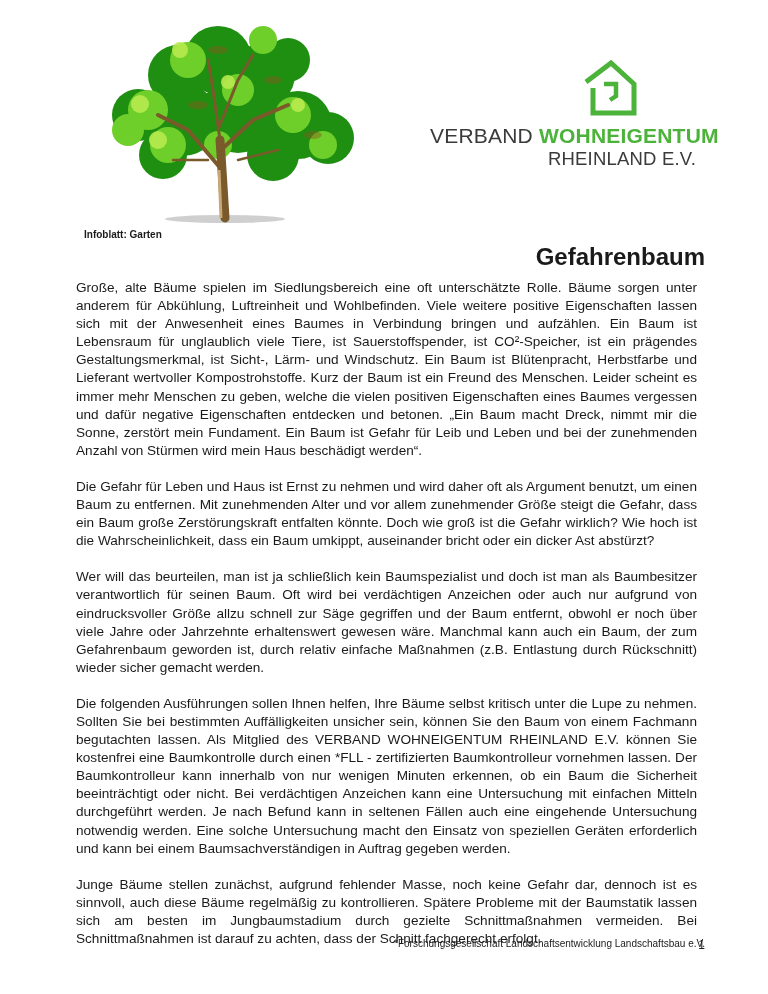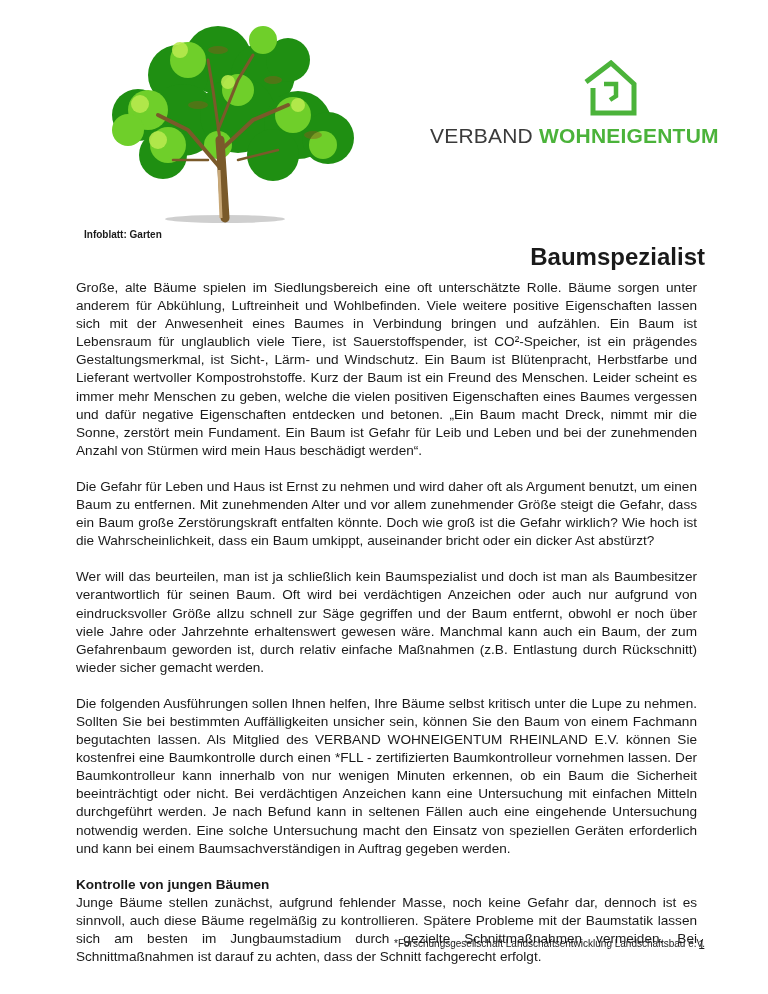--- a/index.html
+++ b/index.html
@@ -81,28 +81,28 @@
 <div class="logo">
   <div class="logo-house">
     <svg width="58" height="56" viewBox="0 0 58 56" xmlns="http://www.w3.org/2000/svg">
       <path d="M4 22 L29 3 L52 24 L52 53 L11 53 L11 28" stroke="#4bb33a" stroke-width="5" fill="none" stroke-linejoin="miter"></path>
       <path d="M22 24 L34 24 L34 36 L28 40" stroke="#4bb33a" stroke-width="4.5" fill="none"></path>
     </svg>
   </div>
   <div class="logo-line1">
     <span>VERBAND </span><span class="green">WOHNEIGENTUM</span>
   </div>
+  <div class="logo-line2">RHEINLAND E.V.</div>
 </div>
 
 <div class="infoblatt">Infoblatt: Garten</div>
-<div class="title">Baumspezialist</div>
+<div class="title">Gefahrenbaum</div>
 
 <div class="content">
   <p>Große, alte Bäume spielen im Siedlungsbereich eine oft unterschätzte Rolle. Bäume sorgen unter anderem für Abkühlung, Luftreinheit und Wohlbefinden. Viele weitere positive Eigen­schaften lassen sich mit der Anwesenheit eines Baumes in Verbindung bringen und aufzäh­len. Ein Baum ist Lebensraum für unglaublich viele Tiere, ist Sauerstoffspender, ist CO²-Speicher, ist ein prägendes Gestaltungsmerkmal, ist Sicht-, Lärm- und Windschutz. Ein Baum ist Blütenpracht, Herbstfarbe und Lieferant wertvoller Kompostrohstoffe. Kurz der Baum ist ein Freund des Menschen. Leider scheint es immer mehr Menschen zu geben, welche die vielen positiven Eigenschaften eines Baumes vergessen und dafür negative Ei­genschaften entdecken und betonen. „Ein Baum macht Dreck, nimmt mir die Sonne, zerstört mein Fundament. Ein Baum ist Gefahr für Leib und Leben und bei der zunehmenden Anzahl von Stürmen wird mein Haus beschädigt werden“.</p>
   <p>Die Gefahr für Leben und Haus ist Ernst zu nehmen und wird daher oft als Argument be­nutzt, um einen Baum zu entfernen. Mit zunehmenden Alter und vor allem zunehmender Größe steigt die Gefahr, dass ein Baum große Zerstörungskraft entfalten könnte. Doch wie groß ist die Gefahr wirklich? Wie hoch ist die Wahrscheinlichkeit, dass ein Baum umkippt, auseinander bricht oder ein dicker Ast abstürzt?</p>
   <p>Wer will das beurteilen, man ist ja schließlich kein Baumspezialist und doch ist man als Baumbesitzer verantwortlich für seinen Baum. Oft wird bei verdächtigen Anzeichen oder auch nur aufgrund von eindrucksvoller Größe allzu schnell zur Säge gegriffen und der Baum entfernt, obwohl er noch über viele Jahre oder Jahrzehnte erhaltenswert gewesen wäre. Manchmal kann auch ein Baum, der zum Gefahrenbaum geworden ist, durch relativ einfache Maßnahmen (z.B. Entlastung durch Rückschnitt) wieder sicher gemacht werden.</p>
   <p>Die folgenden Ausführungen sollen Ihnen helfen, Ihre Bäume selbst kritisch unter die Lupe zu nehmen. Sollten Sie bei bestimmten Auffälligkeiten unsicher sein, können Sie den Baum von einem Fachmann begutachten lassen. Als Mitglied des VERBAND WOHNEIGENTUM RHEINLAND E.V. können Sie kostenfrei eine Baumkontrolle durch einen *FLL - zertifizierten Baumkontrolleur vornehmen lassen. Der Baumkontrolleur kann innerhalb von nur wenigen Minuten erkennen, ob ein Baum die Sicherheit beeinträchtigt oder nicht. Bei verdächtigen Anzeichen kann eine Untersuchung mit einfachen Mitteln durchgeführt werden. Je nach Be­fund kann in seltenen Fällen auch eine eingehende Untersuchung notwendig werden. Eine solche Untersuchung macht den Einsatz von speziellen Geräten erforderlich und kann bei einem Baumsachverständigen in Auftrag gegeben werden.</p>
-  <h3>Kontrolle von jungen Bäumen</h3>
   <p class="nogap">Junge Bäume stellen zunächst, aufgrund fehlender Masse, noch keine Gefahr dar, dennoch ist es sinnvoll, auch diese Bäume regelmäßig zu kontrollieren. Spätere Probleme mit der Baumstatik lassen sich am besten im Jungbaumstadium durch gezielte Schnittmaßnahmen vermeiden. Bei Schnittmaßnahmen ist darauf zu achten, dass der Schnitt fachgerecht erfolgt.</p>
 </div>
 
 <div class="footnote">*Forschungsgesellschaft Landschaftsentwicklung Landschaftsbau e.V.</div>
 <div class="pagenum">1</div>
 
 </body></html>

